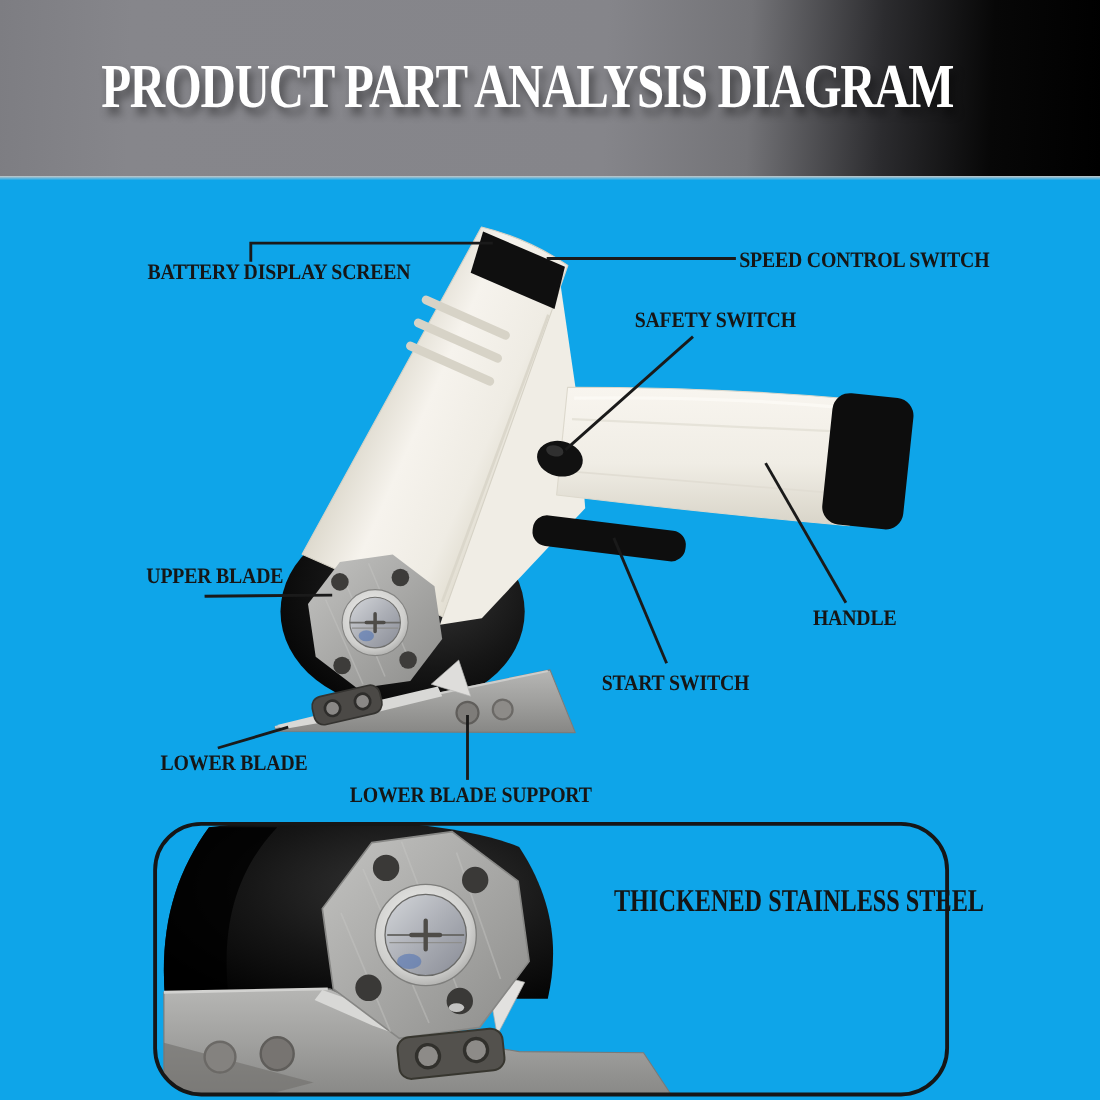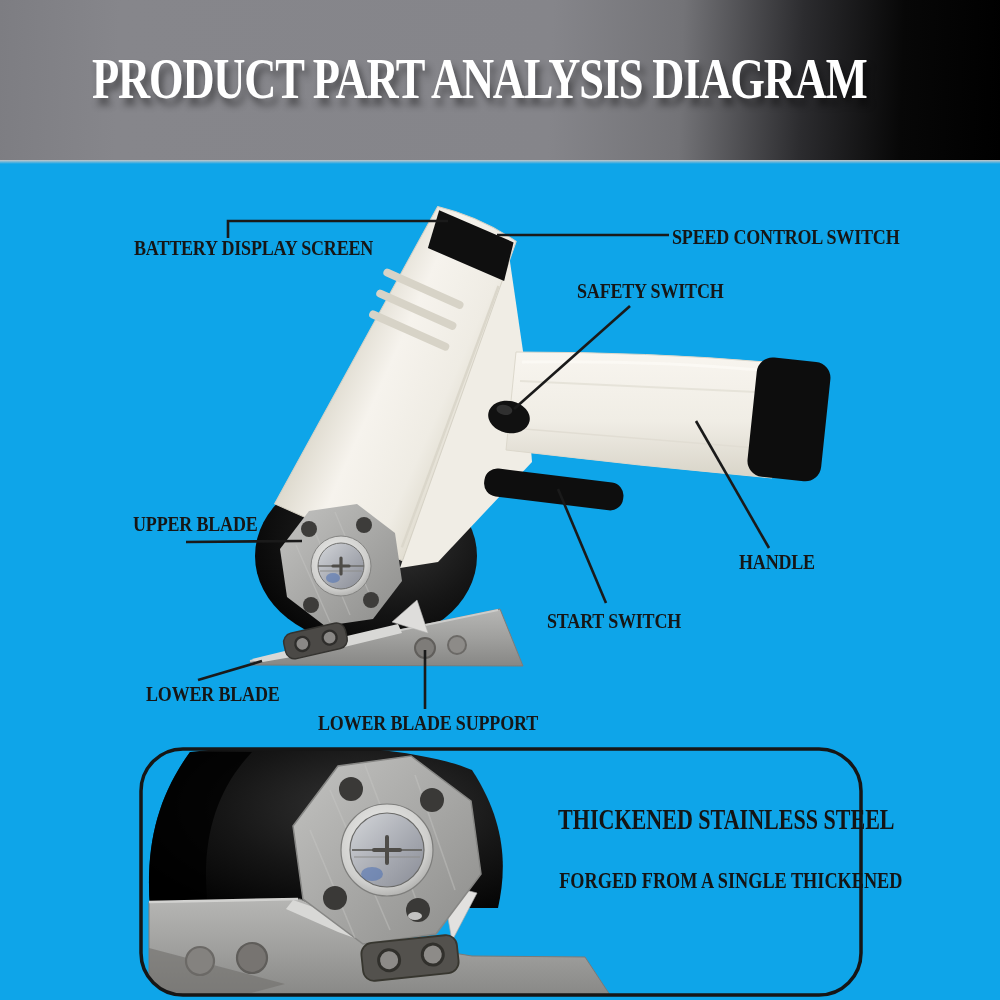--- a/index.html
+++ b/index.html
@@ -214,17 +214,15 @@
   <div class="lbl" id="lbl-upper">UPPER BLADE</div>
   <div class="lbl" id="lbl-handle">HANDLE</div>
   <div class="lbl" id="lbl-start">START SWITCH</div>
   <div class="lbl" id="lbl-lower">LOWER BLADE</div>
   <div class="lbl" id="lbl-support">LOWER BLADE SUPPORT</div>
 
   <div class="panel-text">
     <div class="t">
       <span>THICKENED STAINLESS STEEL</span></div>
     <div class="gap"></div>
-    <div class="d">
-      <span>FORGED FROM A SINGLE THICKENED</span></div>
   </div>
 
 </div>
 
 </body></html>

